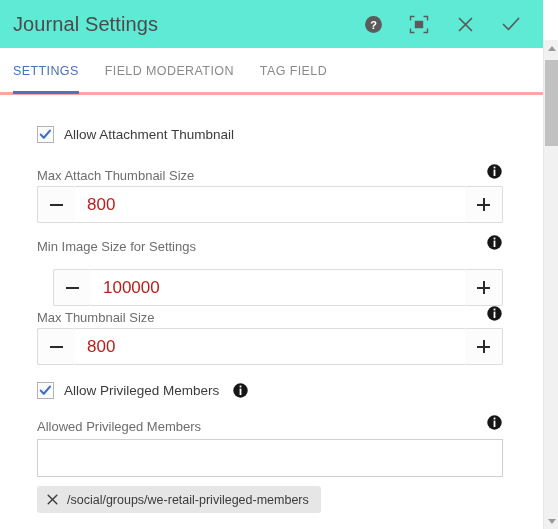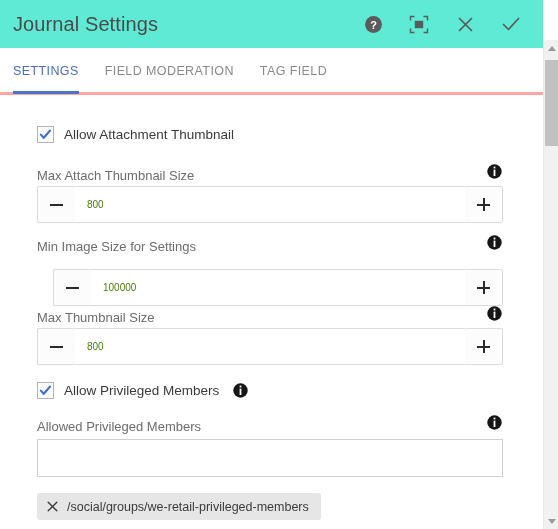--- a/index.html
+++ b/index.html
@@ -163,22 +163,22 @@
     flex: 1 1 auto;
     height: 37px;
     border: 1px solid #dcdcdc;
     border-left: none;
     border-right: none;
     background: #ffffff;
     box-sizing: border-box;
     display: flex;
     align-items: center;
     padding-left: 12px;
-    font-size: 10px;
-    color: #4d7c0f;
+    font-size: 17px;
+    color: #b91c1c;
     font-family: "Liberation Sans", sans-serif;
   }
   .step-minus { border-right: none; }
   .step-plus  { border-left: none; }
   .glyph-minus {
     width: 13px; height: 2px; background: #2b2b2b; display:block;
   }
   .glyph-plus {
     position: relative; width: 13px; height: 13px; display:block;
   }
@@ -406,21 +406,21 @@
     </div>
     <div class="info-icon" style="left:487px; top:319px;">
       <svg width="15" height="15" viewBox="0 0 15 15">
         <circle cx="7.5" cy="7.5" r="7.2" fill="#161616"></circle>
         <rect x="6.6" y="2.6" width="1.8" height="1.8" fill="#ffffff"></rect>
         <rect x="6.6" y="5.6" width="1.8" height="6.4" fill="#ffffff"></rect>
       </svg>
     </div>
     <div class="text-input" style="top:343px;" placeholder=""></div>
 
-    <div class="chip" style="top:390px;margin-top:7px;">
+    <div class="chip" style="top:390px;">
       <span class="chip-x">
         <svg width="11" height="11" viewBox="0 0 11 11">
           <g stroke="#3b3b3b" stroke-width="1.4" stroke-linecap="round">
             <line x1="1.2" y1="1.2" x2="9.8" y2="9.8"></line>
             <line x1="9.8" y1="1.2" x2="1.2" y2="9.8"></line>
           </g>
         </svg>
       </span>
       <span>/social/groups/we-retail-privileged-members</span>
     </div>

